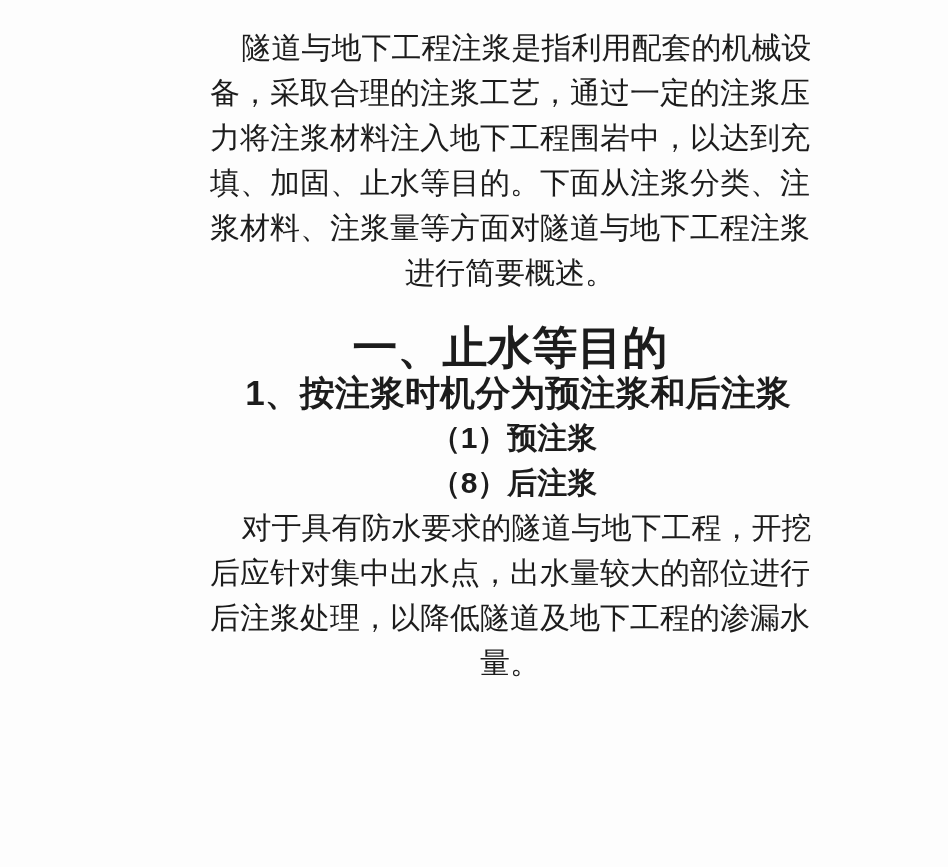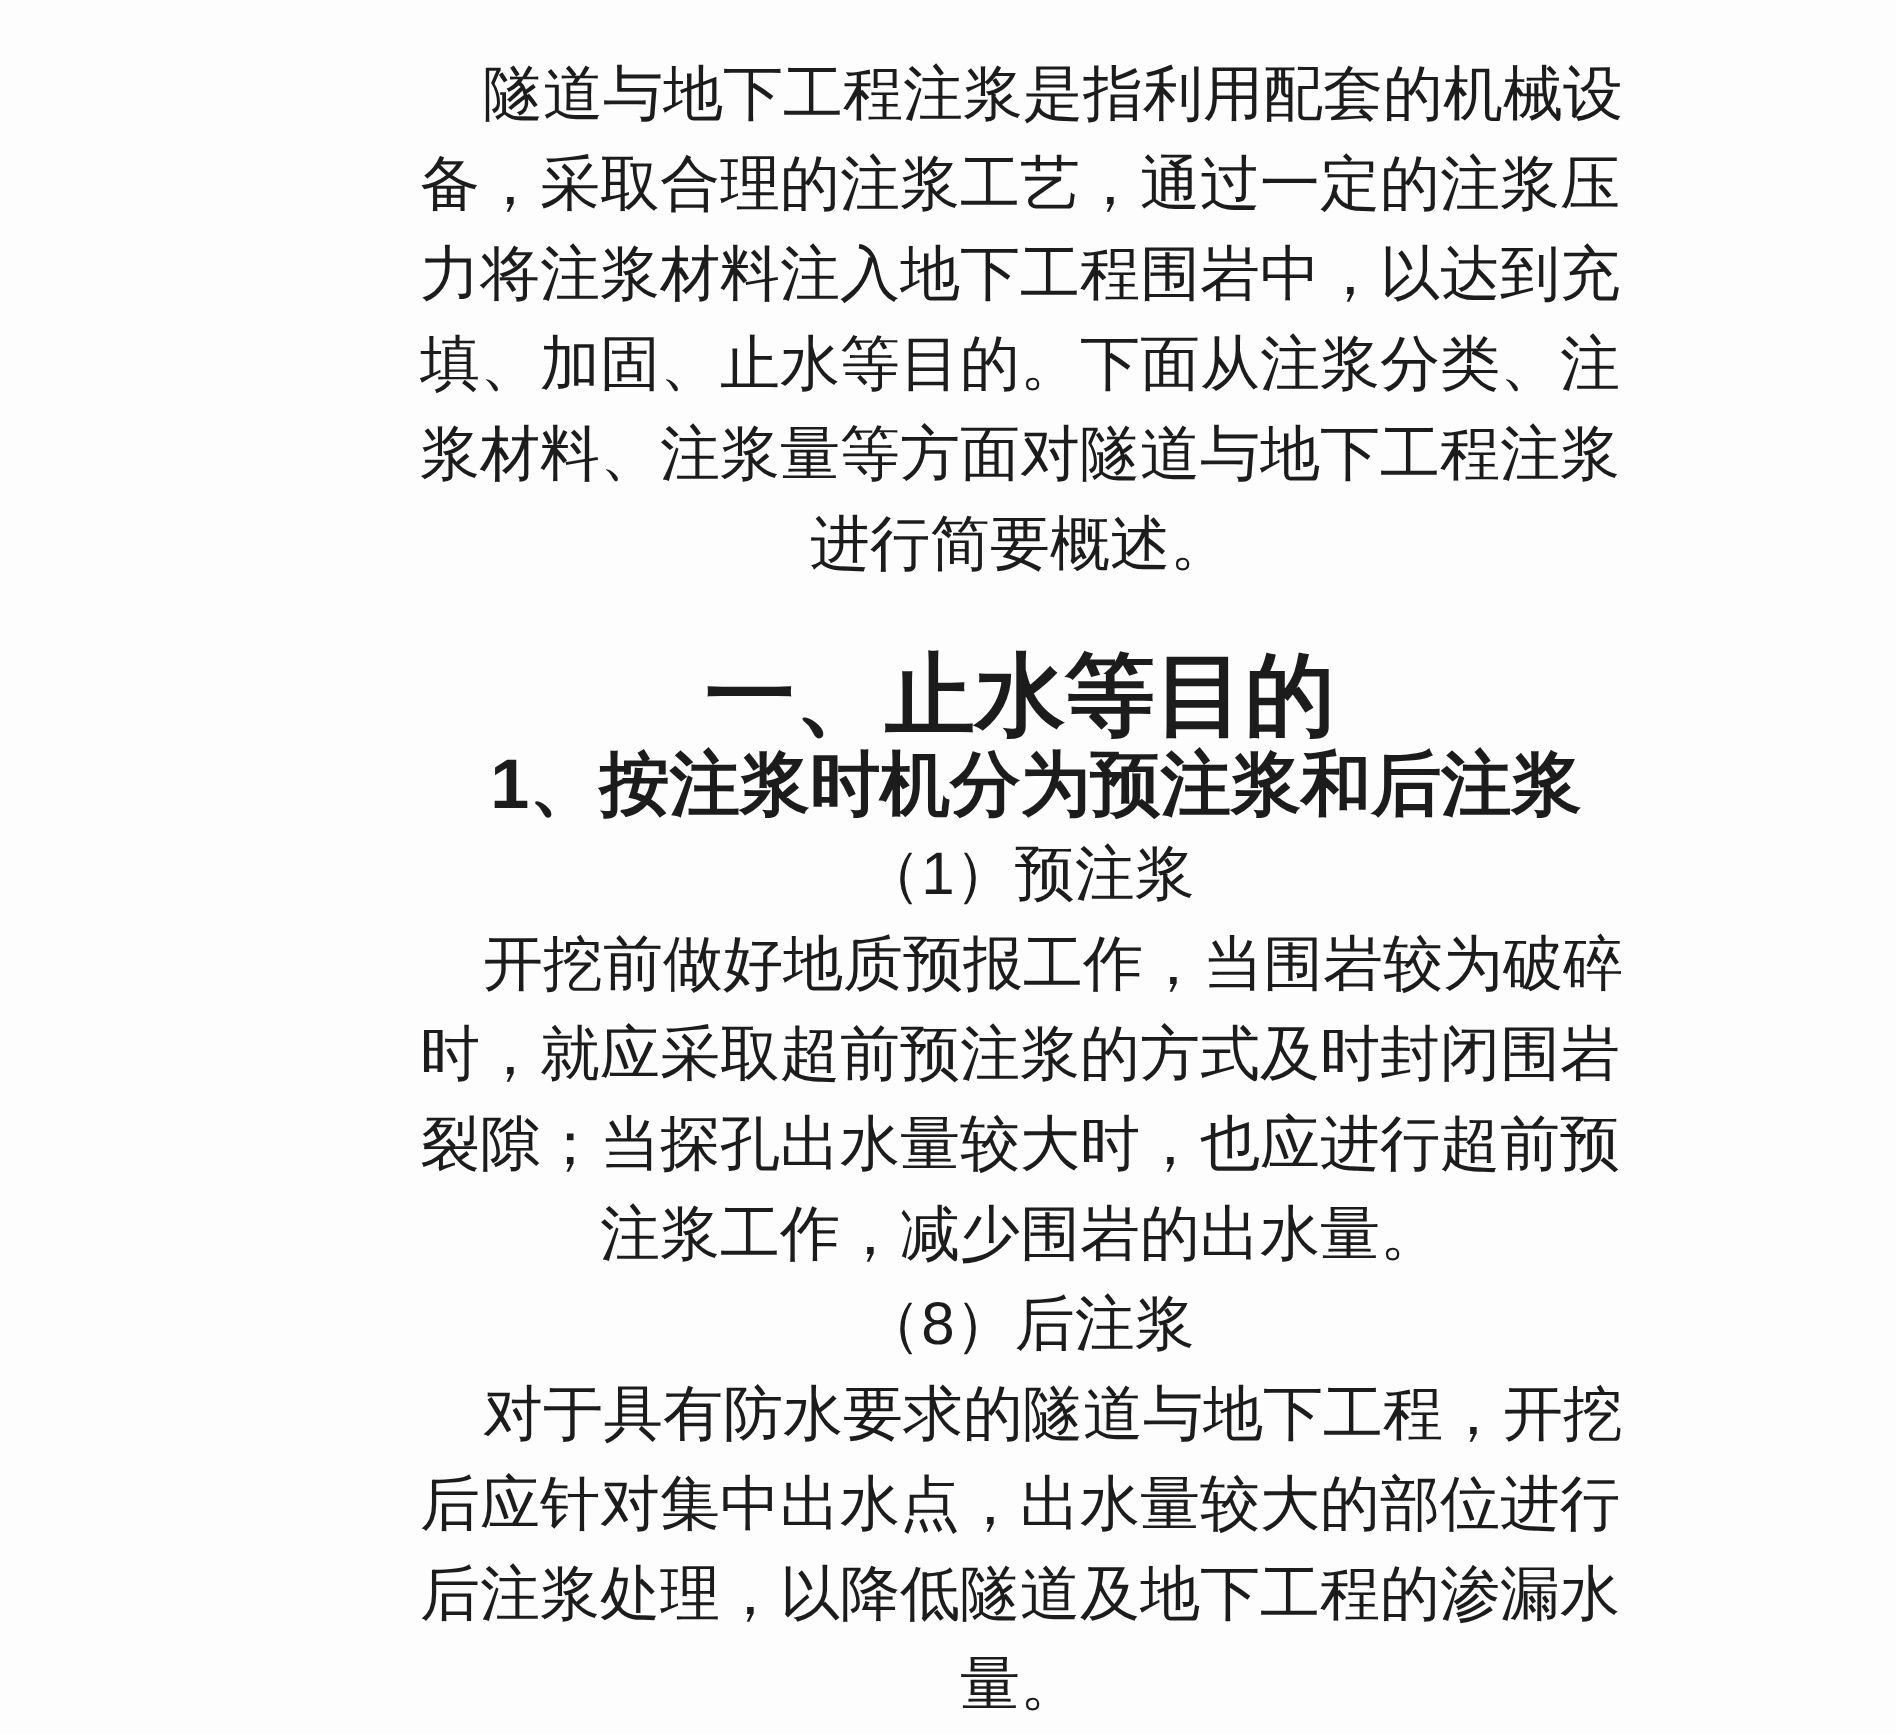--- a/index.html
+++ b/index.html
@@ -26,45 +26,41 @@
   }
   .section-title {
     font-weight: 700;
     margin-top: 30px;
   }
   .subsection-title {
     font-weight: 700;
     margin-left: 16px;
   }
   .item-title {
-    font-weight: 400;
+    font-weight: 700;
     padding-left: 8px;
   }
 </style>
 </head>
 <body>
 
 <div class="article">
   <p class="body-para">隧道与地下工程注浆是指利用配套的机械设
 备，采取合理的注浆工艺，通过一定的注浆压
 力将注浆材料注入地下工程围岩中，以达到充
 填、加固、止水等目的。下面从注浆分类、注
 浆材料、注浆量等方面对隧道与地下工程注浆
 进行简要概述。</p>
 
   <h2 class="section-title">一、止水等目的</h2>
 
   <h3 class="subsection-title">1、按注浆时机分为预注浆和后注浆</h3>
 
   <h4 class="item-title">（1）预注浆</h4>
 
-  <p class="body-para">开挖前做好地质预报工作，当围岩较为破碎
-时，就应采取超前预注浆的方式及时封闭围岩
-裂隙；当探孔出水量较大时，也应进行超前预
-注浆工作，减少围岩的出水量。</p>
 
   <h4 class="item-title">（8）后注浆</h4>
 
   <p class="body-para">对于具有防水要求的隧道与地下工程，开挖
 后应针对集中出水点，出水量较大的部位进行
 后注浆处理，以降低隧道及地下工程的渗漏水
 量。</p>
 </div>
 
 </body></html>

